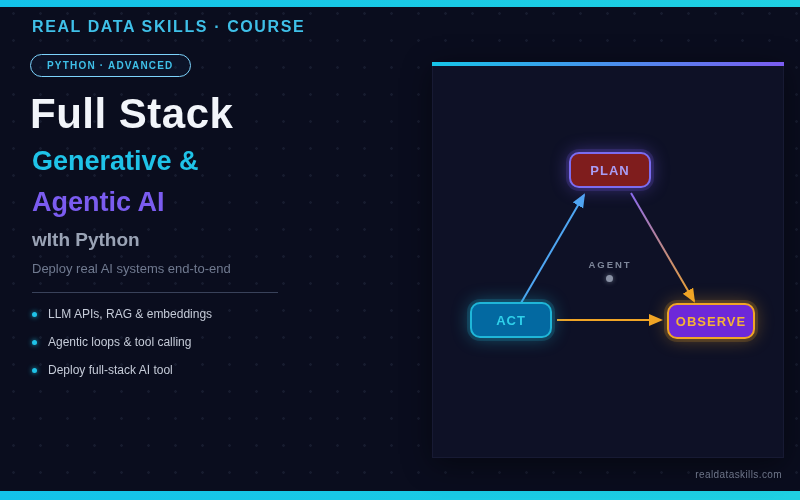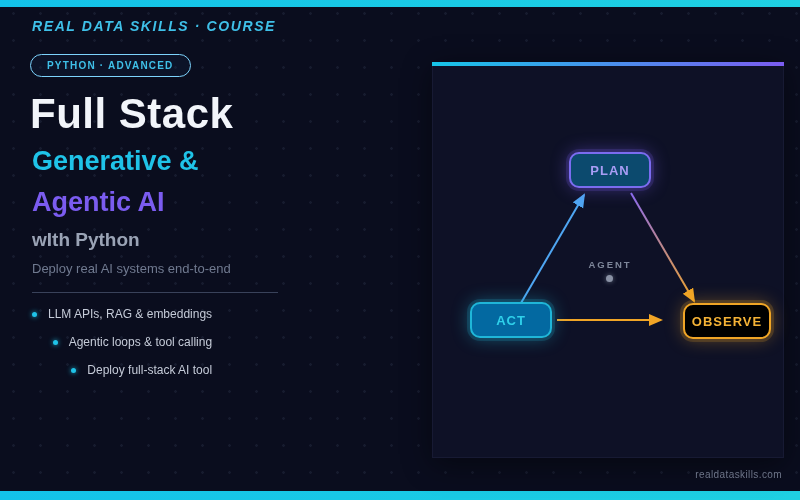--- a/index.html
+++ b/index.html
@@ -13,40 +13,40 @@
     background-image:radial-gradient(circle, rgba(130,150,190,0.10) 1px, transparent 1.6px);
     background-size:27px 27px;
     pointer-events:none;
   }
   .accent-bar{position:absolute;left:0;right:0;background:linear-gradient(90deg,#13c2e9,#1fd0e2);}
   .accent-top{top:0;height:7px;}
   .accent-bottom{bottom:0;height:9px;}
 
   .brand-top{
     position:absolute;left:32px;top:18px;
-    color:#3fc0e8;font-size:14px;font-weight:bold;letter-spacing:1.6px;font-style:italic;
+    color:#3fc0e8;font-size:16px;font-weight:bold;letter-spacing:1.6px;
   }
   .badge{
     position:absolute;left:30px;top:54px;
     display:inline-block;padding:5px 16px;border:1px solid #7dd3fc;border-radius:14px;
     color:#3fc0e8;font-size:10px;font-weight:bold;letter-spacing:1.2px;
     background:rgba(20,40,70,0.25);
   }
   .title1{
     position:absolute;left:30px;top:90px;
     color:#f2f5fa;font-size:42px;font-weight:800;letter-spacing:0.5px;
   }
   .title2{position:absolute;left:32px;top:146px;color:#1fc3e8;font-size:27px;font-weight:bold;}
   .title3{position:absolute;left:32px;top:187px;color:#7b5cf0;font-size:27px;font-weight:bold;}
   .subtitle{position:absolute;left:32px;top:229px;color:#9aa3b5;font-size:19px;font-weight:bold;}
   .tagline{position:absolute;left:32px;top:261px;color:#707a90;font-size:13px;}
   .divider{position:absolute;left:32px;top:292px;width:246px;height:1px;background:#39425a;}
 
   .bullets{position:absolute;left:32px;top:300px;list-style:none;margin:0;padding:0;}
-  .bullets li{display:flex;align-items:center;gap:11px;height:28px;justify-content:flex-end;}
+  .bullets li{display:flex;align-items:center;gap:11px;height:28px;}
   .bullet-dot{
     width:5px;height:5px;border-radius:50%;background:#1fc3e8;flex:0 0 auto;
     box-shadow:0 0 5px rgba(31,195,232,0.9);
   }
   .bullet-text{color:#c5cbd8;font-size:12px;}
 
   .panel{
     position:absolute;left:432px;top:62px;width:352px;height:396px;
     background:#0e1126;border:1px solid rgba(90,100,150,0.12);box-sizing:border-box;
     box-shadow:0 6px 28px rgba(0,0,0,0.45);
@@ -57,33 +57,32 @@
   }
   .panel svg{position:absolute;left:0;top:0;}
 
   .node{
     position:absolute;display:flex;align-items:center;justify-content:center;
     border-radius:10px;font-size:13px;font-weight:bold;letter-spacing:1px;
     box-sizing:border-box;
   }
   .node-plan{
     left:136px;top:89px;width:82px;height:36px;
-    border:2px solid #7b6cf0;background:#0c4a6e;color:#a99df5;
+    border:2px solid #7b6cf0;background:#7f1d1d;color:#a99df5;
     box-shadow:0 0 0 3px rgba(123,92,240,0.18),0 0 18px rgba(123,92,240,0.45);
   }
   .node-act{
     left:37px;top:239px;width:82px;height:36px;
     border:2px solid #1fb6d8;background:#0369a1;color:#2fd0ea;
     box-shadow:0 0 0 3px rgba(31,182,216,0.18),0 0 18px rgba(31,182,216,0.45);
   }
   .node-observe{
     left:234px;top:240px;width:88px;height:36px;
-    border:2px solid #f0a526;background:#000000;color:#f5b336;
+    border:2px solid #f0a526;background:#6d28d9;color:#f5b336;
     box-shadow:0 0 0 3px rgba(240,165,38,0.18),0 0 18px rgba(240,165,38,0.40);
-    margin-left:16px;
   }
   .agent-label{
     position:absolute;left:136px;top:196px;width:82px;text-align:center;
     color:#7e879a;font-size:9.5px;letter-spacing:2px;font-weight:bold;
   }
   .agent-dot{
     position:absolute;left:173px;top:212px;width:7px;height:7px;border-radius:50%;
     background:#8a92a5;box-shadow:0 0 5px rgba(150,160,180,0.6);
   }
 

